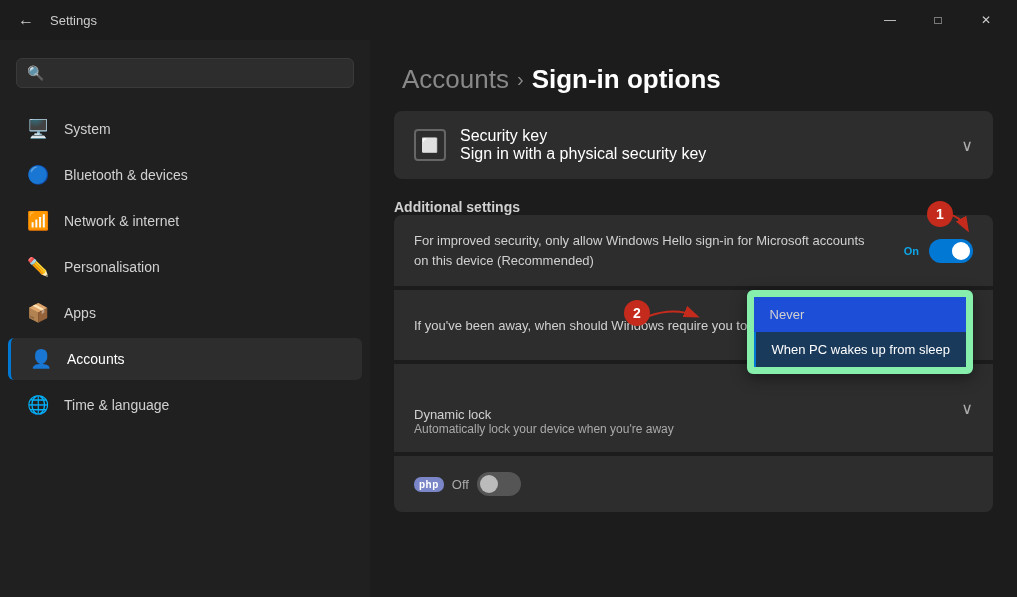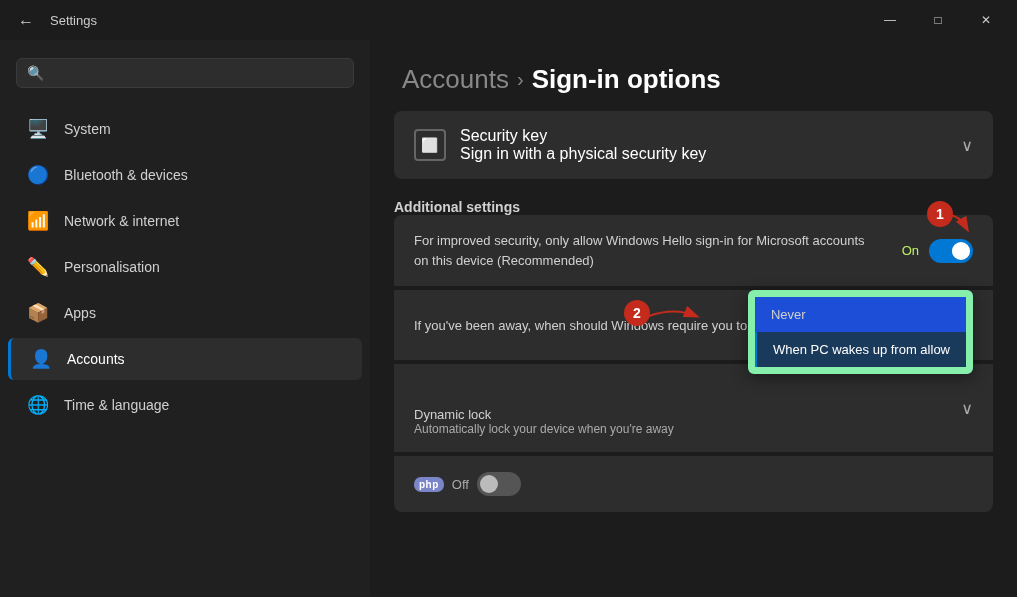--- a/index.html
+++ b/index.html
@@ -207,22 +207,23 @@
       line-height: 1.5;
       max-width: 460px;
       color: #d0d0d0;
     }
     .toggle-right {
       display: flex;
       align-items: center;
       gap: 10px;
     }
     .toggle-on-label {
-      font-size: 13px;
-      color: #bef264;
+      font-size: 11px;
+      color: #0ea5e9;
+      font-weight: bold;
     }
     .toggle-switch {
       width: 44px;
       height: 24px;
       background: #0078d4;
       border-radius: 12px;
       position: relative;
       cursor: pointer;
     }
     .toggle-switch::after {
@@ -462,21 +463,21 @@
         </defs>
         <path d="M20,10 Q30,10 38,24" stroke="#c42b1c" stroke-width="2" fill="none" marker-end="url(#arrow1)"></path>
       </svg>
     </div>
 
     <div class="dropdown-row" style="position:relative; min-height:70px;">
       <div class="dropdown-label" style="max-width:420px;">If you've been away, when should Windows require you to sign in again?</div>
 
       <div class="dropdown-popup">
         <div class="dropdown-option">Never</div>
-        <div class="dropdown-option selected">When PC wakes up from allow</div>
+        <div class="dropdown-option selected">When PC wakes up from sleep</div>
       </div>
 
       <div class="annotation-circle" style="top:10px; left:230px;">2</div>
       <svg class="arrow-svg" style="top:12px; left:250px; width:60px; height:30px;" viewBox="0 0 60 30">
         <defs>
           <marker id="arrow2" markerWidth="8" markerHeight="8" refX="6" refY="3" orient="auto">
             <path d="M0,0 L0,6 L8,3 z" fill="#c42b1c"></path>
           </marker>
         </defs>
         <path d="M5,14 Q30,5 52,14" stroke="#c42b1c" stroke-width="2" fill="none" marker-end="url(#arrow2)"></path>

